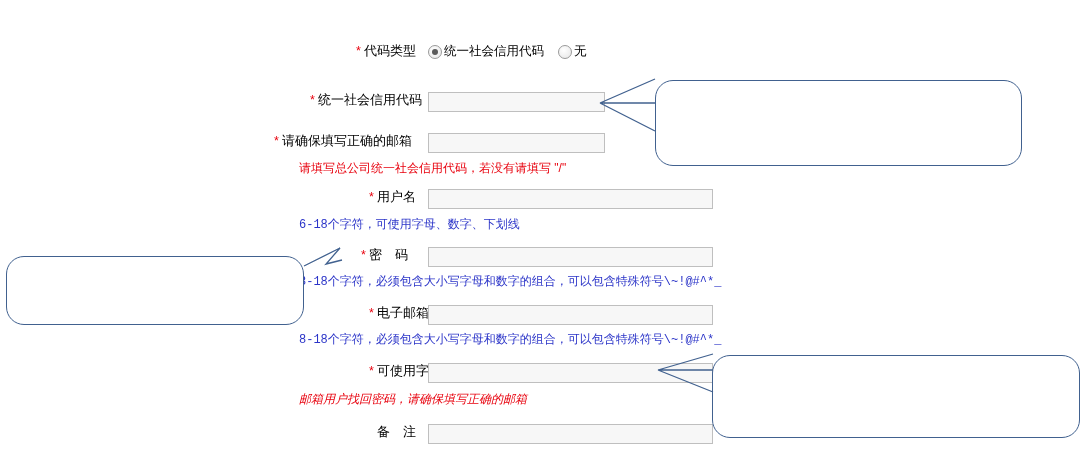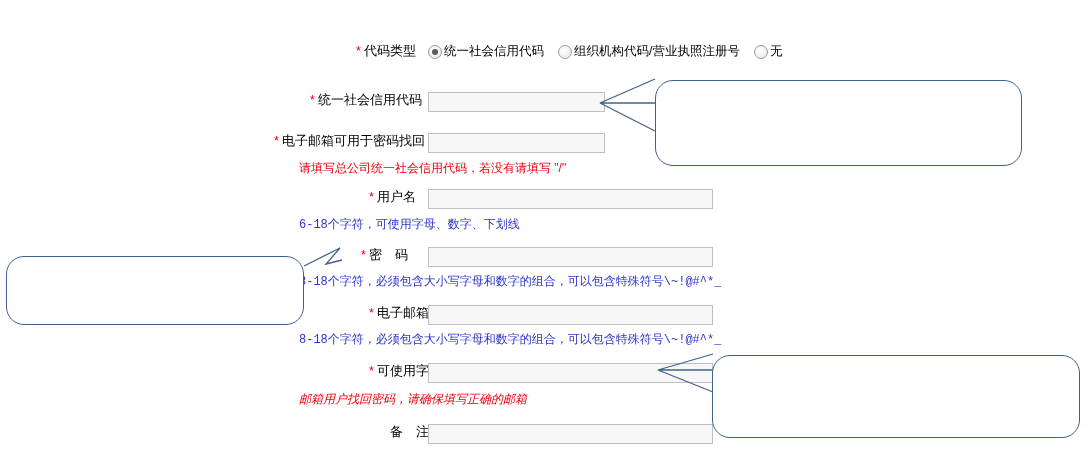--- a/index.html
+++ b/index.html
@@ -127,37 +127,33 @@
   <span class="label">代码类型</span>
 </div>
 
 <div class="radio-group" style="left:428px; top:43px;">
   <label class="radio-opt">
     <span class="radio-dot checked"></span>
     <span>统一社会信用代码</span>
   </label>
   <label class="radio-opt">
     <span class="radio-dot"></span>
-    <span>组织机构代码/营业执照注册号</span>
-  </label>
-  <label class="radio-opt">
-    <span class="radio-dot"></span>
     <span>无</span>
   </label>
 </div>
 
 <div class="row" style="left:310px; top:92px;">
   <span class="req">*</span>
   <span class="label">统一社会信用代码</span>
 </div>
 <input class="field" type="text" style="left: 428px; top: 92px; width: 177px; position: absolute;" placeholder="">
 
 <div class="row" style="left:274px; top:133px;">
   <span class="req">*</span>
-  <span class="label">电子邮箱可用于密码找回</span>
+  <span class="label">请确保填写正确的邮箱</span>
 </div>
 <input class="field" type="text" style="left: 428px; top: 133px; width: 177px; position: absolute;" placeholder="">
 <div class="hint hint-red" style="left:299px; top:161px;">请填写总公司统一社会信用代码，若没有请填写 "/"</div>
 
 <div class="row" style="left:369px; top:189px;">
   <span class="req">*</span>
   <span class="label">用户名</span>
 </div>
 <input class="field" type="text" style="left: 428px; top: 189px; width: 285px; position: absolute;" placeholder="">
 <div class="hint hint-blue" style="left:299px; top:218px;">6-18个字符，可使用字母、数字、下划线</div>
@@ -176,21 +172,21 @@
 <input class="field" type="text" style="left: 428px; top: 305px; width: 285px; position: absolute;" placeholder="">
 <div class="hint hint-blue" style="left:299px; top:333px;">8-18个字符，必须包含大小写字母和数字的组合，可以包含特殊符号\~!@#^*_</div>
 
 <div class="row" style="left:369px; top:363px;">
   <span class="req">*</span>
   <span class="label">可使用字母</span>
 </div>
 <input class="field" type="text" style="left: 428px; top: 363px; width: 285px; position: absolute;" placeholder="">
 <div class="hint hint-red" style="left:299px; top:392px;font-style:italic;">邮箱用户找回密码，请确保填写正确的邮箱</div>
 
-<div class="row" style="left:390px; top:424px;align-items:flex-end;">
+<div class="row" style="left:377px; top:424px;align-items:flex-end;">
   <span class="label">备　注</span>
 </div>
 <input class="field" type="text" style="left: 428px; top: 424px; width: 285px; position: absolute;" placeholder="">
 
 <div class="callout" style="left:655px; top:80px; width:367px; height:86px;"></div>
 <svg class="tail" width="80" height="95" style="left:596px; top:75px;">
   <path d="M 59 28 L 4 28 L 59 4 M 4 28 L 59 56"></path>
 </svg>
 <div class="callout-text" style="left:668px; top:83px;">填写统一社会信用代码，若无总公司统一社会信</div>
 <div class="callout-text" style="left:668px; top:120px;">用代码请填写“/”</div>

